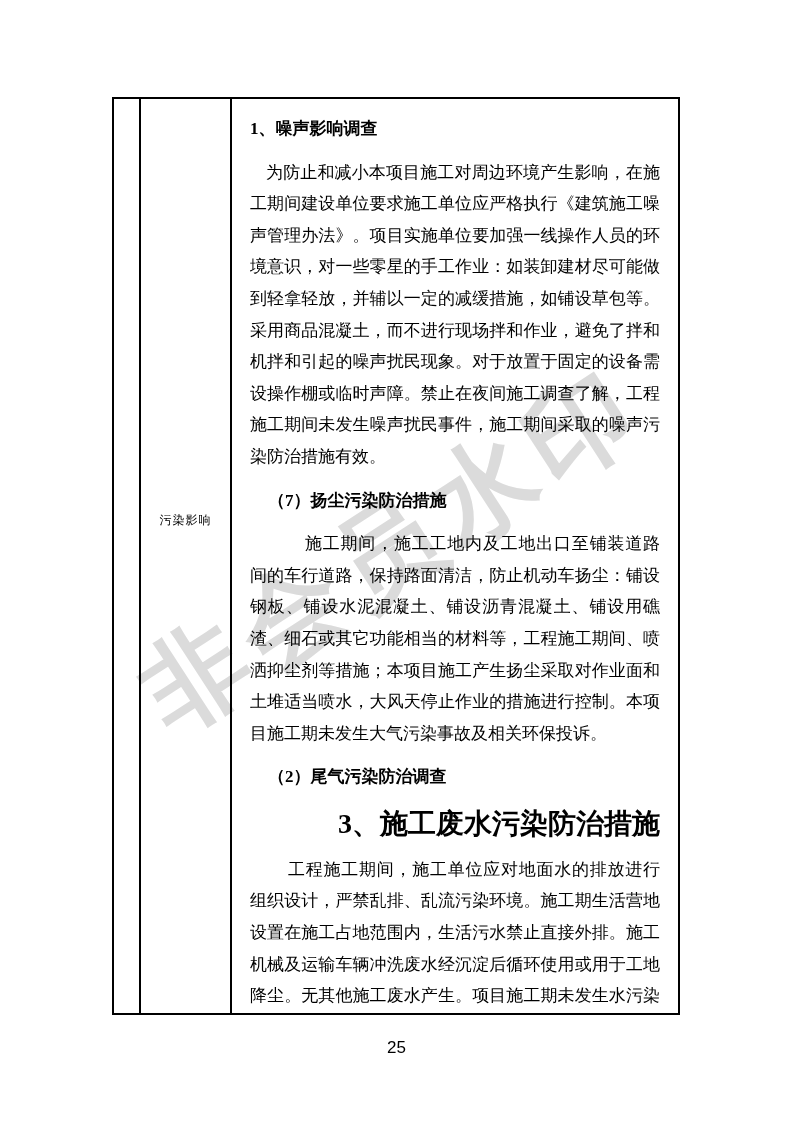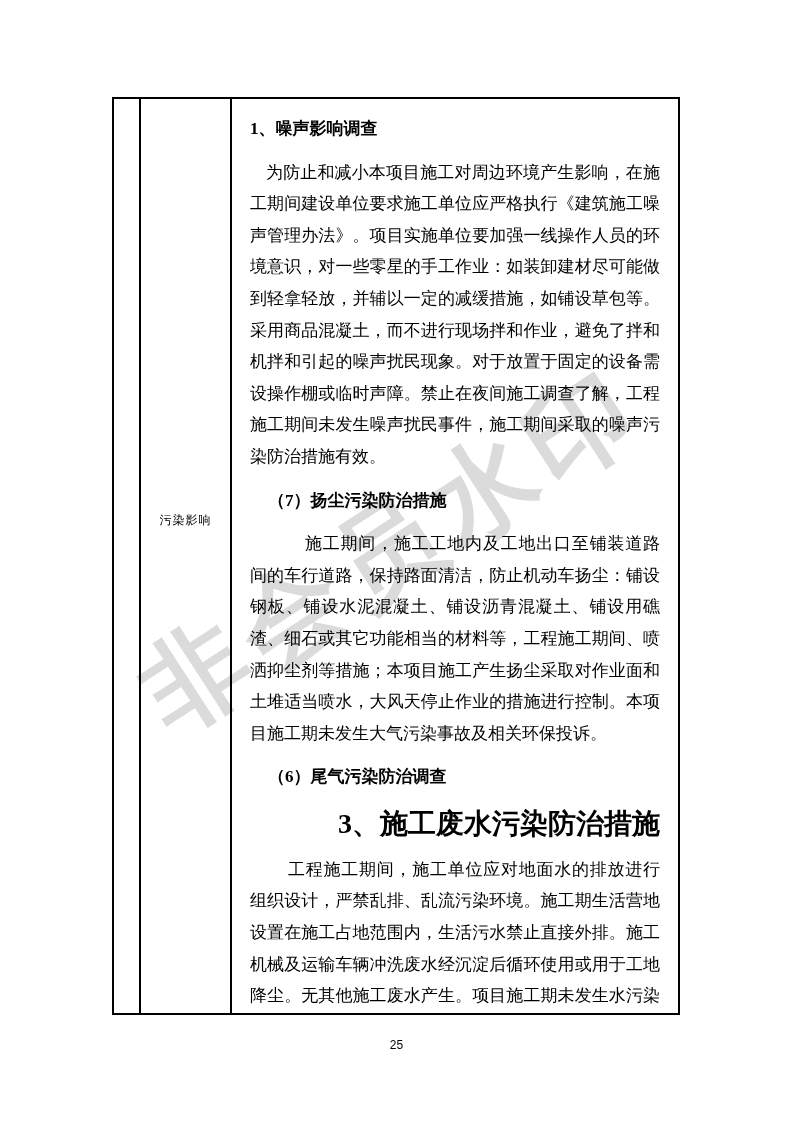--- a/index.html
+++ b/index.html
@@ -78,21 +78,21 @@
   .p-ind2 { text-indent: 21px; }
   .p-ind3 { text-indent: 38px; }
   .p-ind4 { text-indent: 55px; }
 
   .page-number {
     position: absolute;
     top: 1038px;
     left: 0;
     width: 100%;
     text-align: center;
-    font-size: 12px;
+    font-size: 17px;
     font-family: "Liberation Sans", "DejaVu Sans", sans-serif;
     z-index: 1;
   }
 </style>
 </head>
 <body>
 
 <div class="watermark">非会员水印</div>
 
 <div class="doc-table">
@@ -101,20 +101,20 @@
 
   <div class="col-label">
     <span>污染影响</span>
   </div>
 
   <div class="col-content">
     <p class="hd hd-flush">1、噪声影响调查</p>
     <p class="p-ind1">为防止和减小本项目施工对周边环境产生影响，在施工期间建设单位要求施工单位应严格执行《建筑施工噪声管理办法》。项目实施单位要加强一线操作人员的环境意识，对一些零星的手工作业：如装卸建材尽可能做到轻拿轻放，并辅以一定的减缓措施，如铺设草包等。采用商品混凝土，而不进行现场拌和作业，避免了拌和机拌和引起的噪声扰民现象。对于放置于固定的设备需设操作棚或临时声障。禁止在夜间施工调查了解，工程施工期间未发生噪声扰民事件，施工期间采取的噪声污染防治措施有效。</p>
     <p class="hd hd-ind1">（7）扬尘污染防治措施</p>
     <p class="p-ind4">施工期间，施工工地内及工地出口至铺装道路间的车行道路，保持路面清洁，防止机动车扬尘：铺设钢板、铺设水泥混凝土、铺设沥青混凝土、铺设用礁渣、细石或其它功能相当的材料等，工程施工期间、喷洒抑尘剂等措施；本项目施工产生扬尘采取对作业面和土堆适当喷水，大风天停止作业的措施进行控制。本项目施工期未发生大气污染事故及相关环保投诉。</p>
-    <p class="hd hd-ind1">（6）尾气污染防治调查</p>
+    <p class="hd hd-ind1">（2）尾气污染防治调查</p>
     <p class="hd-large">3、施工废水污染防治措施</p>
     <p class="p-ind3">工程施工期间，施工单位应对地面水的排放进行组织设计，严禁乱排、乱流污染环境。施工期生活营地设置在施工占地范围内，生活污水禁止直接外排。施工机械及运输车辆冲洗废水经沉淀后循环使用或用于工地降尘。无其他施工废水产生。项目施工期未发生水污染事故及相关环保投诉。、</p>
   </div>
 
 </div>
 
 <div class="page-number">25</div>
 
 </body></html>

